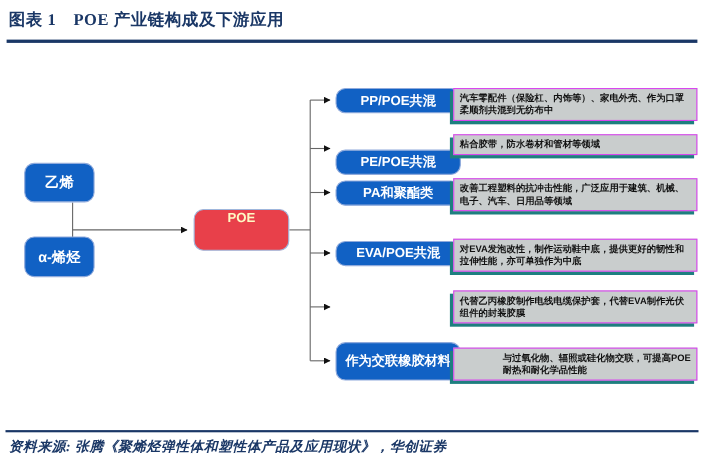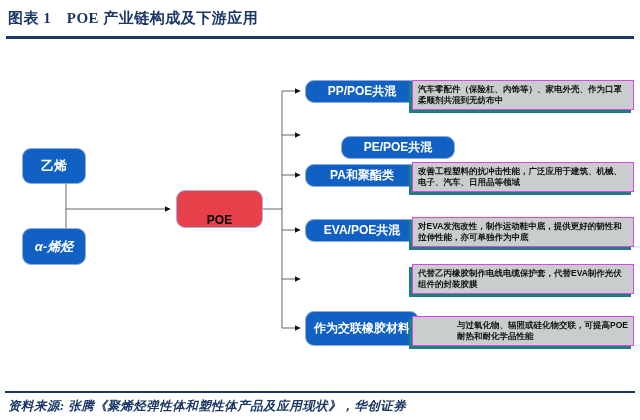--- a/index.html
+++ b/index.html
@@ -17,29 +17,29 @@
     position:absolute;left:8px;top:398px;font-family:"Liberation Serif",serif;
     font-style:italic;font-weight:bold;font-size:12.5px;color:#1a3766;letter-spacing:.5px;
   }
   .bluebox{
     position:absolute;background:#1161c4;border-radius:9px;color:#ffffff;
     font-weight:bold;display:flex;align-items:center;justify-content:center;
     text-align:center;box-sizing:border-box;border:1px solid #8faadc;
   }
   .src{left:22px;width:64px;font-size:13px;}
   .src-1{top:148px;height:36px;}
-  .src-2{top:228px;height:37px;font-style:italic;}
+  .src-2{top:215px;height:37px;}
   .poe{
     position:absolute;left:176px;top:190px;width:87px;height:38px;background:#e8404a;
-    border:1.5px solid #9fb6dc;border-radius:9px;color:#000000;font-weight:bold;font-size:12px;
-    display:flex;align-items:flex-end;justify-content:center;box-sizing:border-box;
+    border:1.5px solid #9fb6dc;border-radius:9px;color:#fef9c3;font-weight:bold;font-size:12px;
+    display:flex;align-items:flex-start;justify-content:center;box-sizing:border-box;
   }
   .branch{left:305px;width:114px;font-size:12px;line-height:1.3;padding:0 2px;}
   .b1{top:80px;height:23px;}
-  .b2{top:136px;height:23px;margin-left:36px;}
+  .b2{top:136px;height:23px;}
   .b3{top:164px;height:23px;}
   .b4{top:219px;height:23px;}
   .b5{top:262px;height:35px;}
   .b6{top:311px;height:35px;}
   .app{
     position:absolute;left:412px;width:222px;box-sizing:border-box;background:#c9cdcd;
     border:1px solid #d946ef;box-shadow:-3px 3px 0 0 #1e7f7f;color:#111;
     font-weight:bold;font-size:8.5px;line-height:1.3;padding:3px 5px;
   }
   .a1{top:80px;}
@@ -102,20 +102,21 @@
     <span>PA和聚酯类</span>
   </div>
   <div class="bluebox branch b4">
     <span>EVA/POE共混</span>
   </div>
   <div class="bluebox branch b6">
     <span>作为交联橡胶材料</span>
   </div>
 
   <div class="app a1">汽车零配件（保险杠、内饰等）、家电外壳、作为口罩柔顺剂共混到无纺布中</div>
+  <div class="app a2">粘合胶带，防水卷材和管材等领域</div>
   <div class="app a3">改善工程塑料的抗冲击性能，广泛应用于建筑、机械、电子、汽车、日用品等领域</div>
   <div class="app a5">代替乙丙橡胶制作电线电缆保护套，代替EVA制作光伏组件的封装胶膜</div>
   <div class="app a4">对EVA发泡改性，制作运动鞋中底，提供更好的韧性和拉伸性能，亦可单独作为中底</div>
   <div class="app a6">与过氧化物、辐照或硅化物交联，可提高POE耐热和耐化学品性能</div>
 
   <div class="footer-rule"></div>
   <div class="footer">资料来源: 张腾《聚烯烃弹性体和塑性体产品及应用现状》，华创证券</div>
 
 </div>
 

